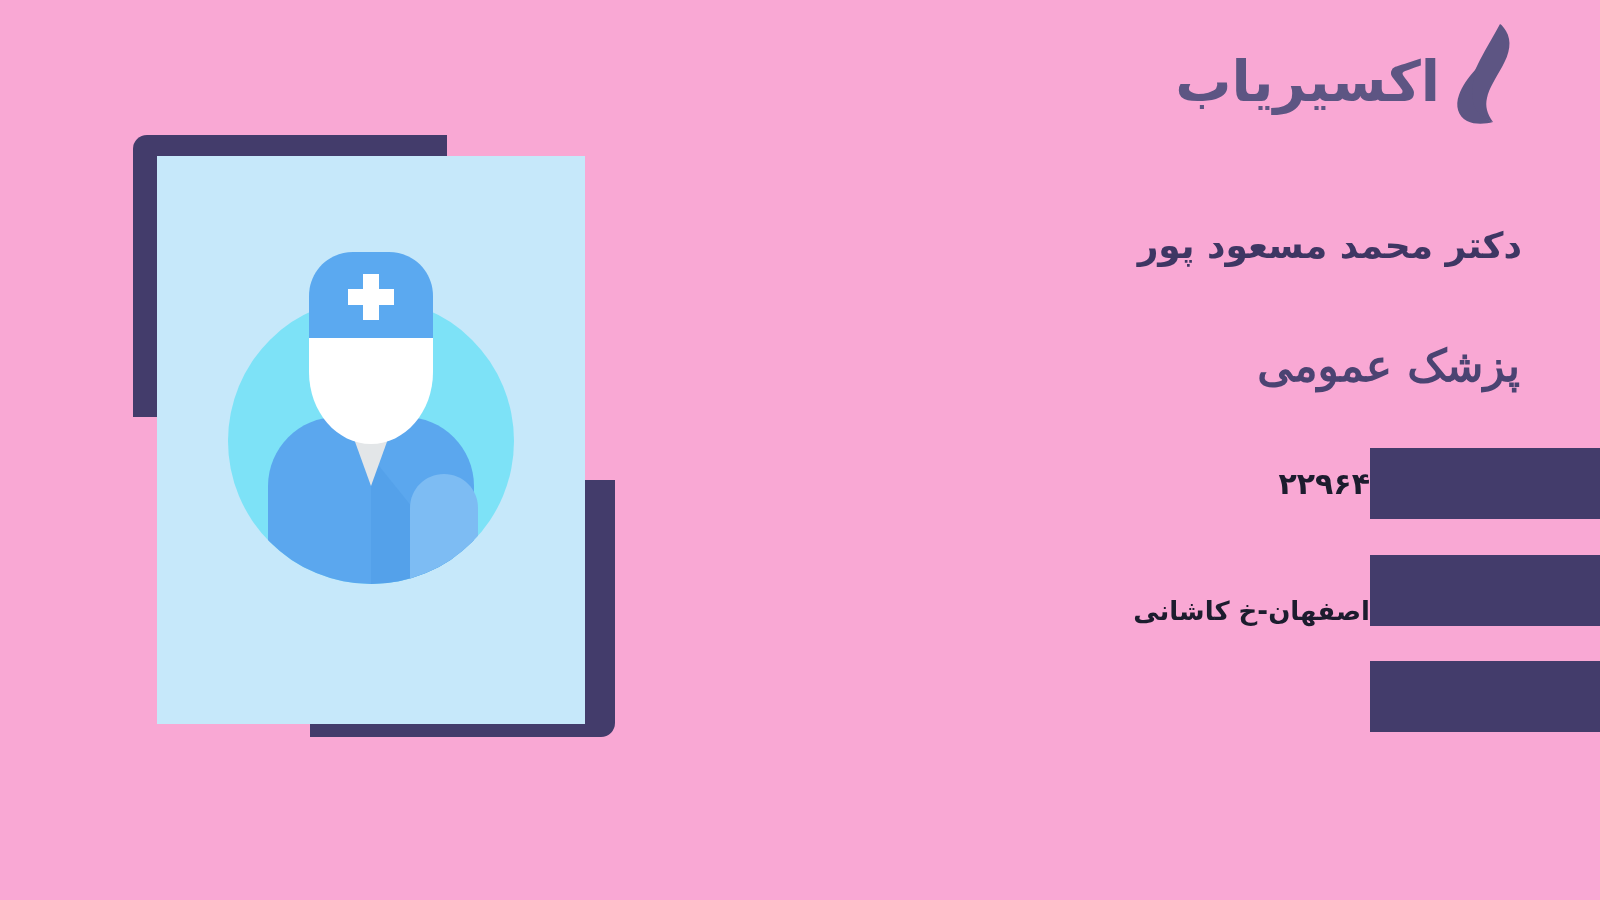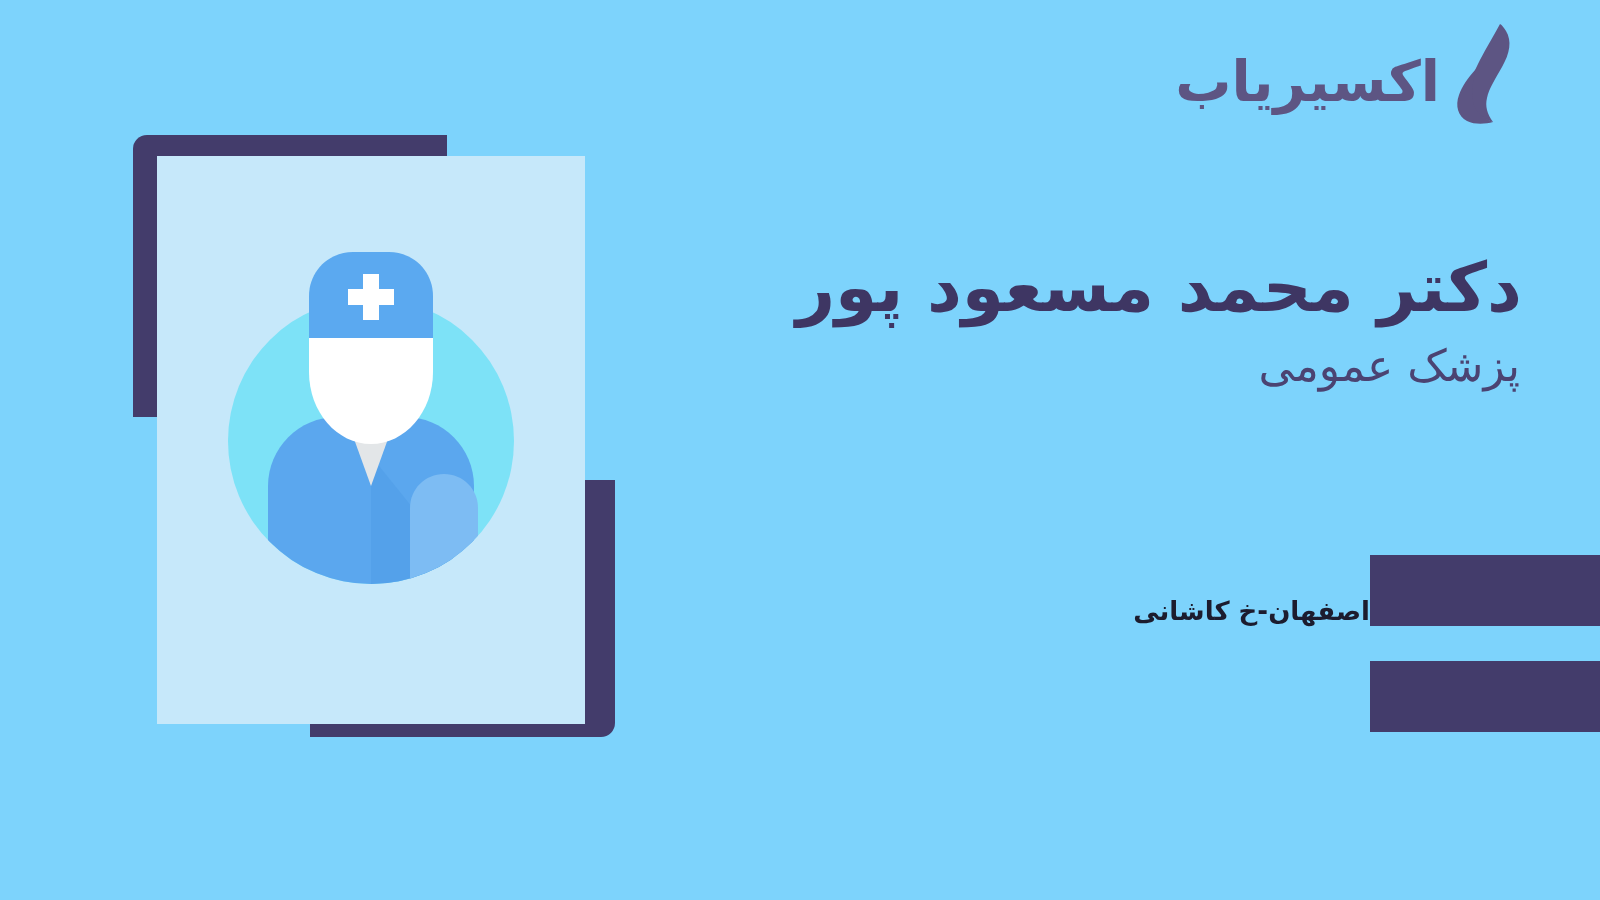--- a/index.html
+++ b/index.html
@@ -11,21 +11,21 @@
     width: 1600px;
     height: 900px;
     background: #e5e5e5;
     font-family: "DejaVu Sans", "Liberation Sans", sans-serif;
     overflow: hidden;
   }
   .stage {
     position: relative;
     width: 1600px;
     height: 900px;
-    background: #7dd3fc;
+    background: #f9a8d4;
     overflow: hidden;
   }
 
   
   .brand {
     position: absolute;
     top: 22px;
     right: 72px;
     display: flex;
     align-items: center;
@@ -98,37 +98,37 @@
     right: 0;
     top: 0;
     width: 860px;
     height: 900px;
     direction: rtl;
     text-align: right;
   }
   .doctor-name {
     position: absolute;
     right: 78px;
-    top: 245px;
-    font-family: "DejaVu Sans", "Liberation Sans", sans-serif;
-    font-size: 68px;
+    top: 223px;
+    font-family: "DejaVu Sans", "Liberation Sans", sans-serif;
+    font-size: 36px;
     font-weight: 700;
     color: #3e3663;
     line-height: 1.25;
     white-space: nowrap;
     direction: rtl;
     unicode-bidi: isolate;
   }
   .doctor-specialty {
     position: absolute;
     right: 80px;
     top: 338px;
     font-family: "DejaVu Serif", "Liberation Serif", serif;
     font-size: 44px;
-    font-weight: 400;
+    font-weight: 700;
     color: #4b4372;
     line-height: 1.25;
     white-space: nowrap;
     direction: rtl;
     unicode-bidi: isolate;
   }
 
   .bar-row {
     position: absolute;
     left: 0;
@@ -213,20 +213,24 @@
         <rect x="191" y="133" width="46" height="16" fill="#ffffff"></rect>
       </g>
     </svg>
   </div>
 
   <div class="info">
 
     <div class="doctor-name">دکتر محمد مسعود پور</div>
     <div class="doctor-specialty">پزشک عمومی</div>
 
+    <div class="bar-row row-1">
+      <div class="bar-block"></div>
+      <div class="bar-label code">۲۲۹۶۴</div>
+    </div>
 
     <div class="bar-row row-2">
       <div class="bar-block"></div>
       <div class="bar-label address">اصفهان-خ کاشانی</div>
     </div>
 
     <div class="bar-row row-3">
       <div class="bar-block"></div>
       <div class="bar-label blank"></div>
     </div>

